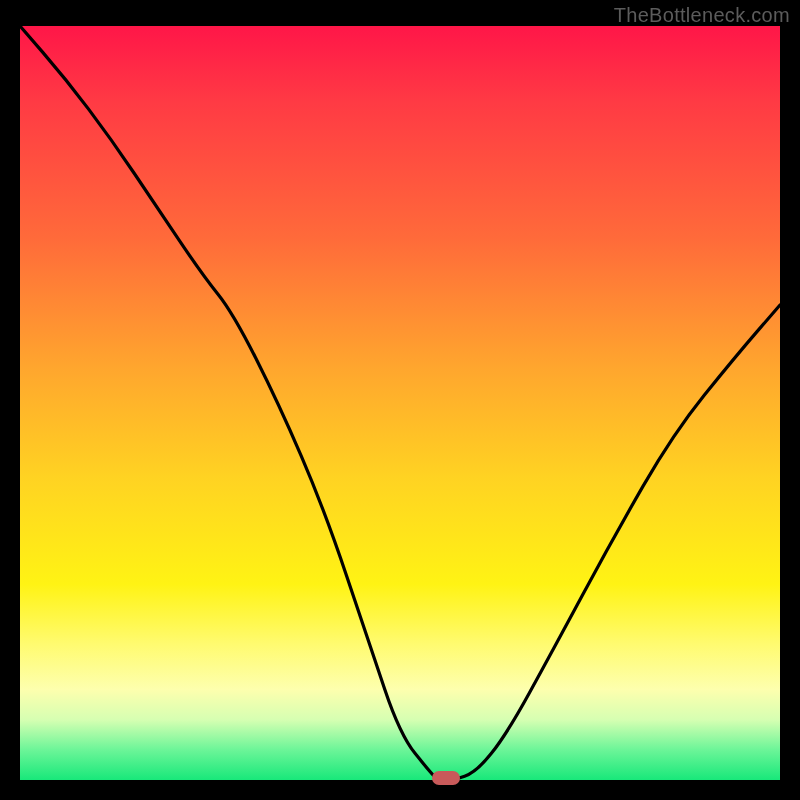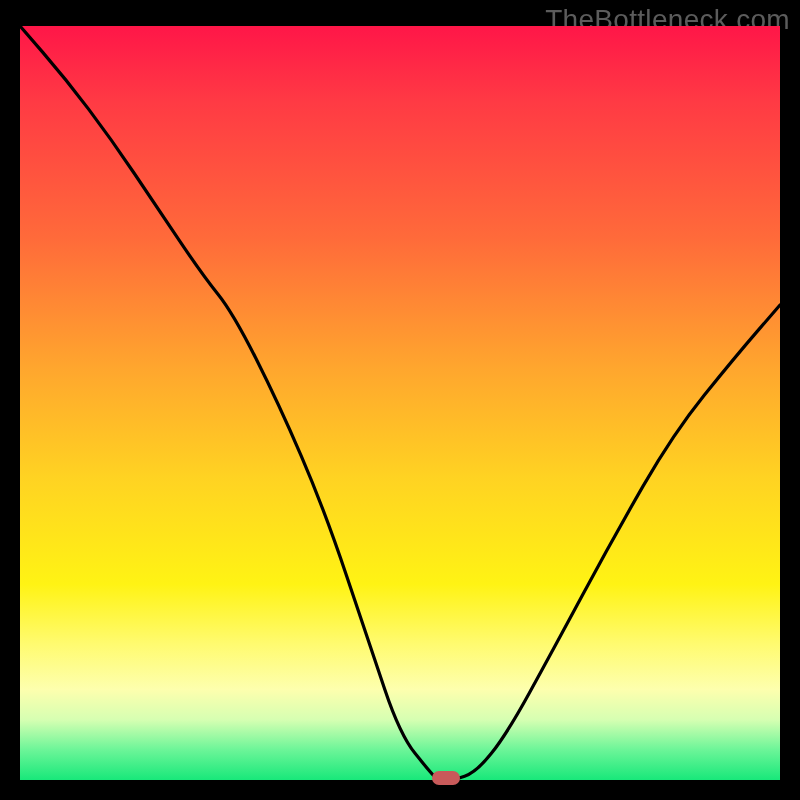--- a/index.html
+++ b/index.html
@@ -15,21 +15,21 @@
     position: relative;
     width: 800px;
     height: 800px;
     background: #000;
   }
   .watermark {
     position: absolute;
     top: 4px;
     right: 10px;
     color: #5c5c5c;
-    font-size: 28px;
+    font-size: 20px;
     font-weight: 500;
     letter-spacing: 0.3px;
     user-select: none;
   }
   .plot-area {
     position: absolute;
     left: 20px;
     top: 26px;
     width: 760px;
     height: 754px;

